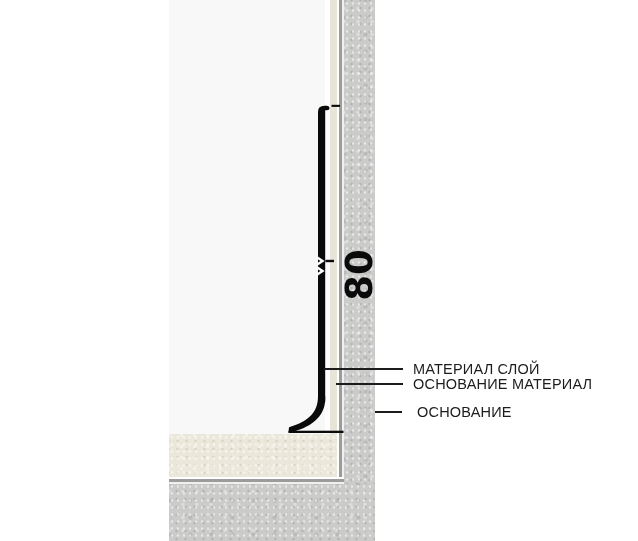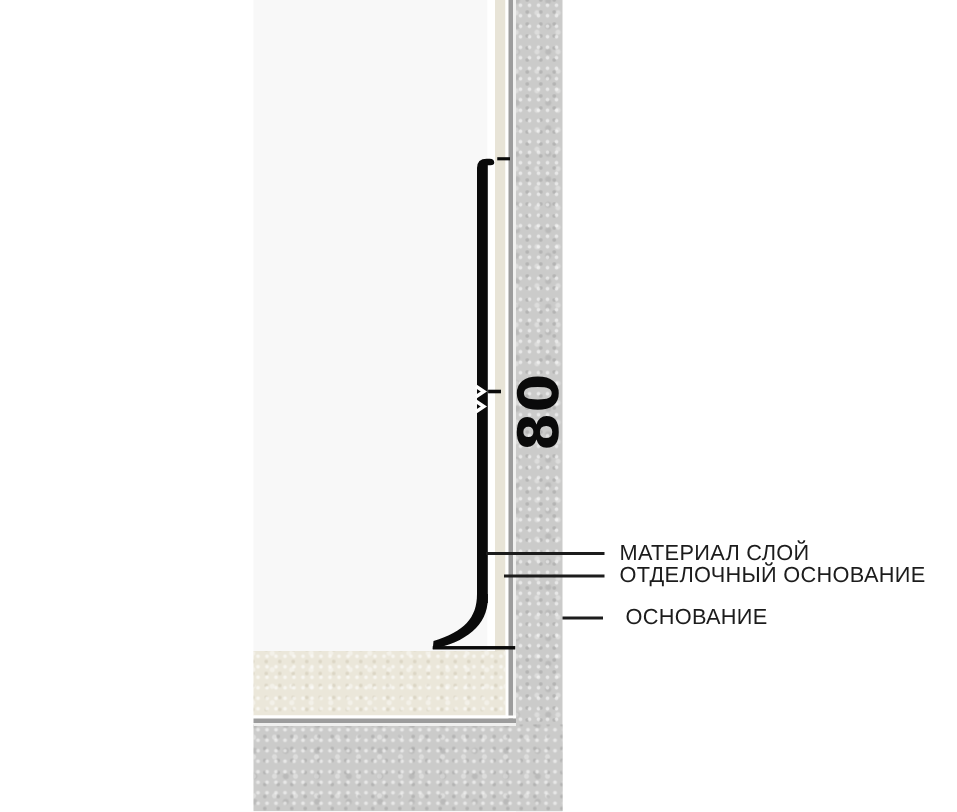--- a/index.html
+++ b/index.html
@@ -109,16 +109,16 @@
 
     <polyline points="317.3,257.5 322.6,261 317.3,264.5" fill="none" stroke="#ffffff" stroke-width="2.3"></polyline>
     <polyline points="317.3,267.5 322.6,271 317.3,274.5" fill="none" stroke="#ffffff" stroke-width="2.3"></polyline>
   </svg>
 
   <div class="abs leader leader-1"></div>
   <div class="abs leader leader-2"></div>
   <div class="abs leader leader-3"></div>
 
   <div class="abs callout label-1">МАТЕРИАЛ СЛОЙ</div>
-  <div class="abs callout label-2">ОТДЕЛОЧНЫЙ ОСНОВАНИЕ</div>
+  <div class="abs callout label-2">ОСНОВАНИЕ МАТЕРИАЛ</div>
   <div class="abs callout label-3">ОСНОВАНИЕ</div>
 
 </div>
 
 </body></html>

